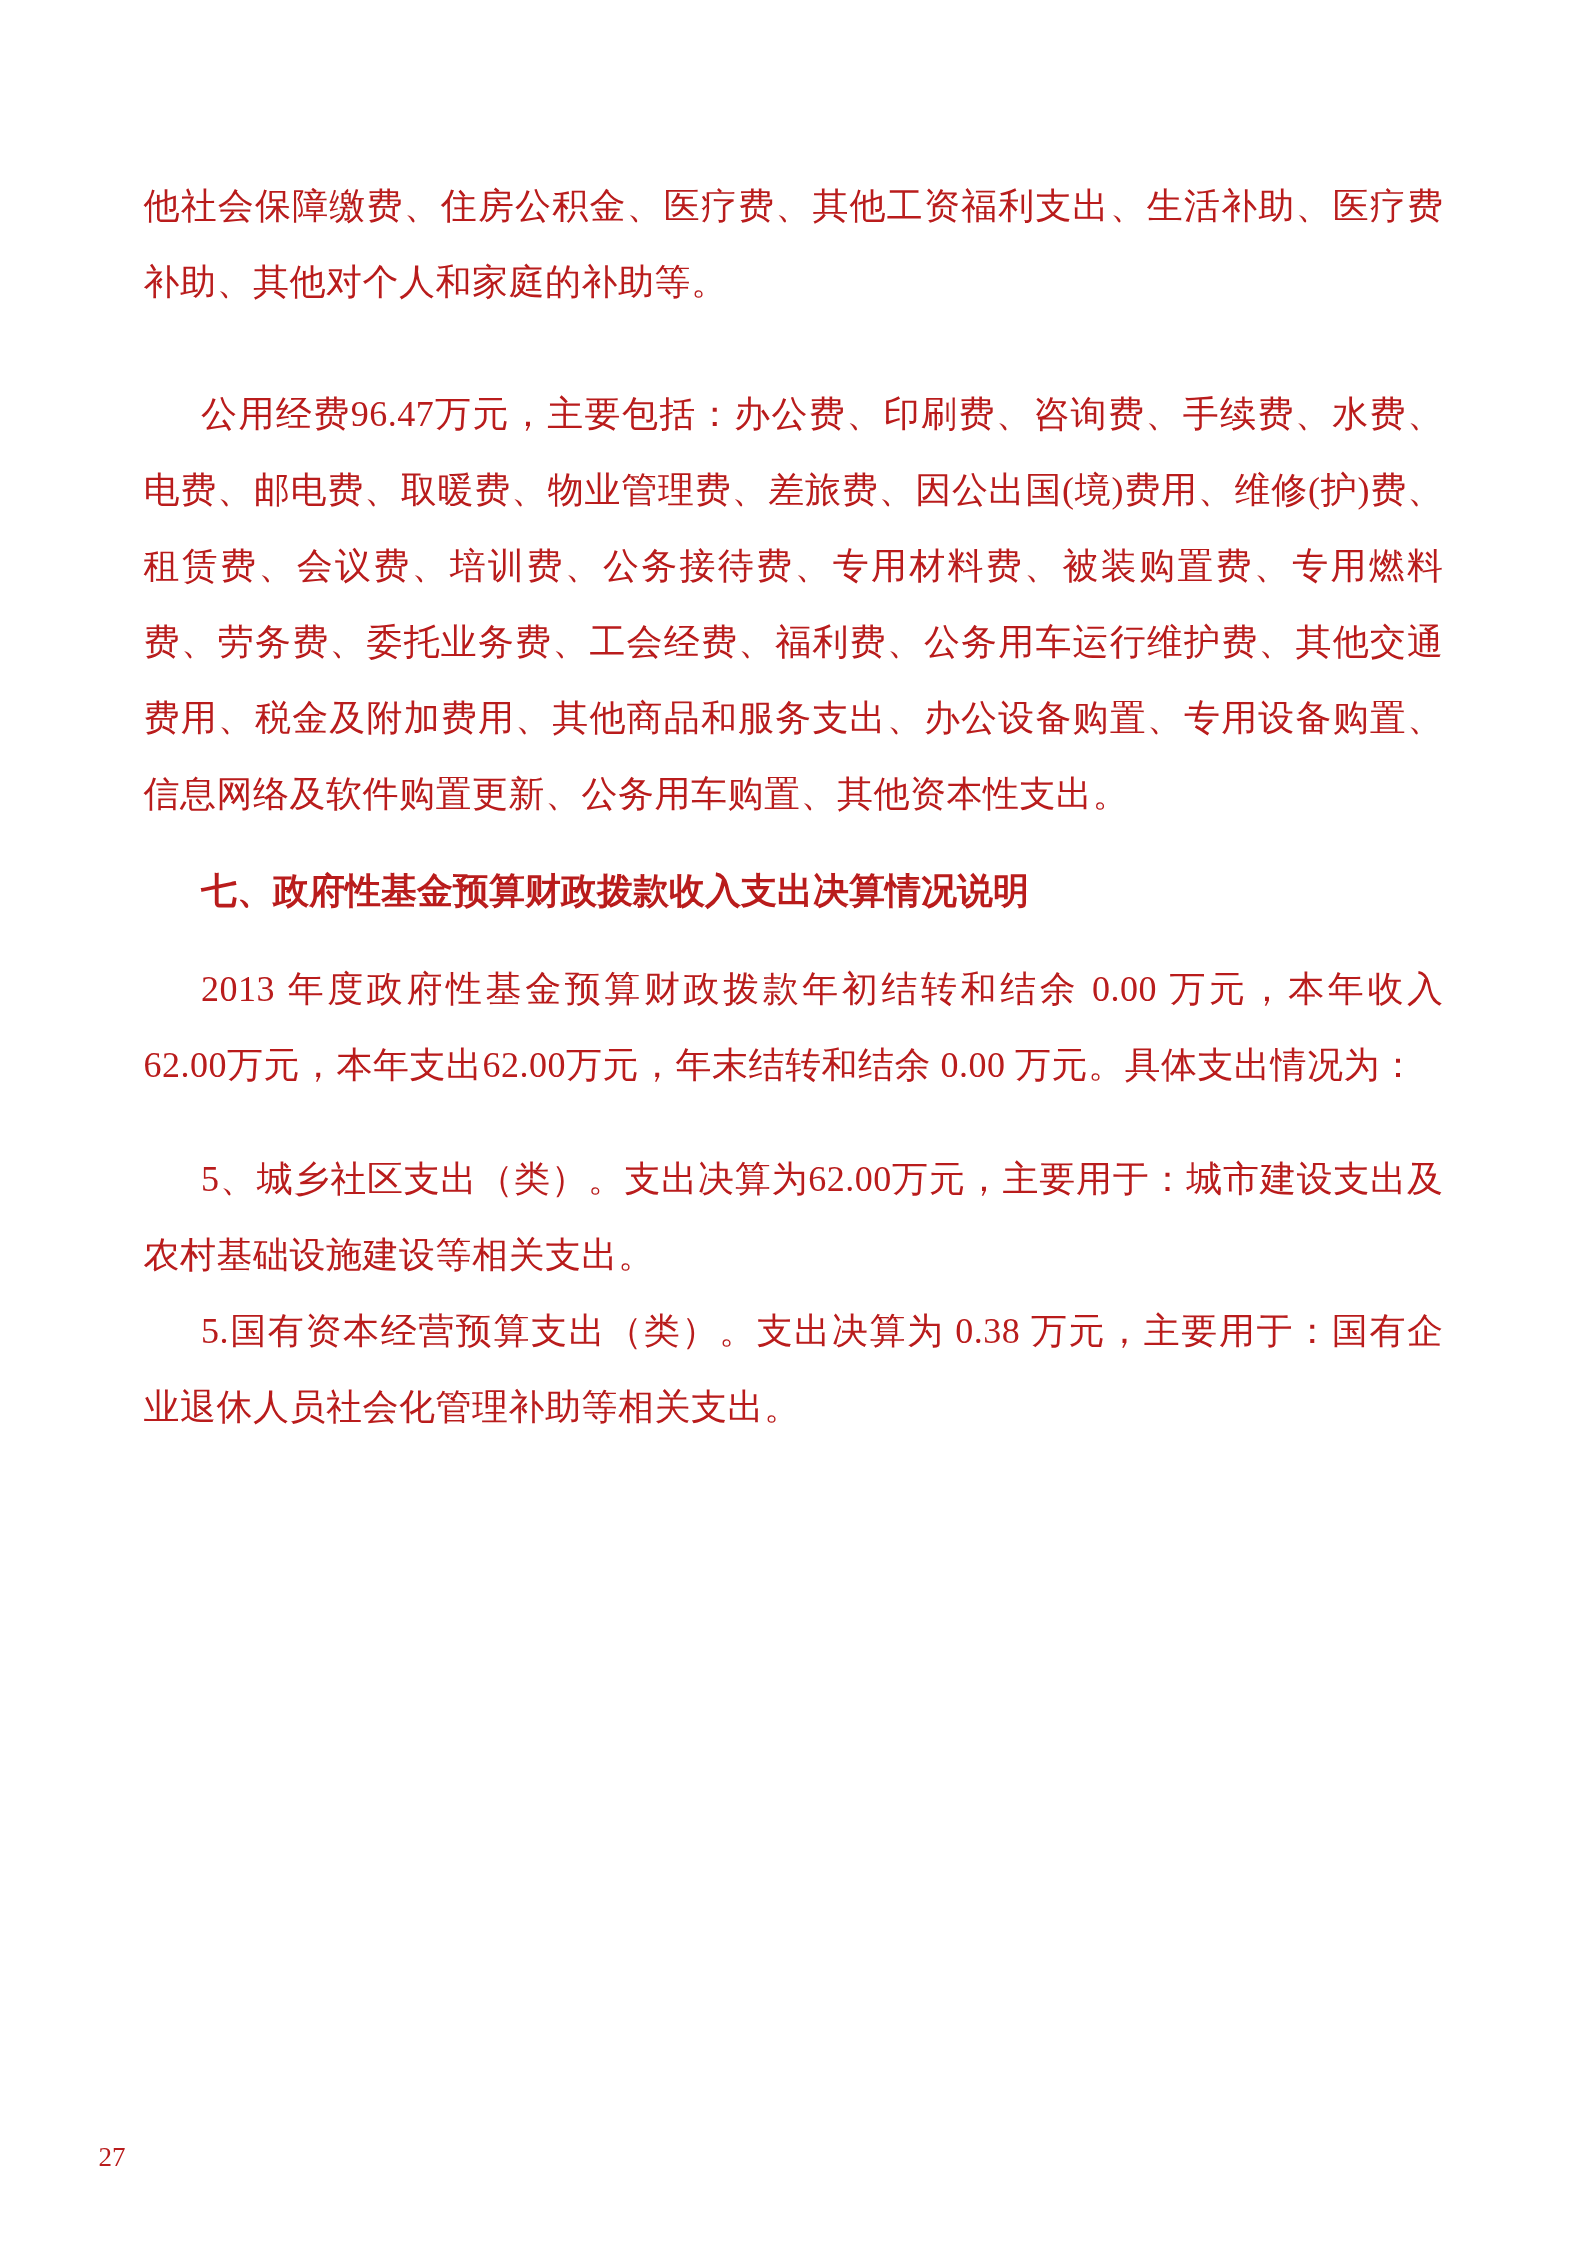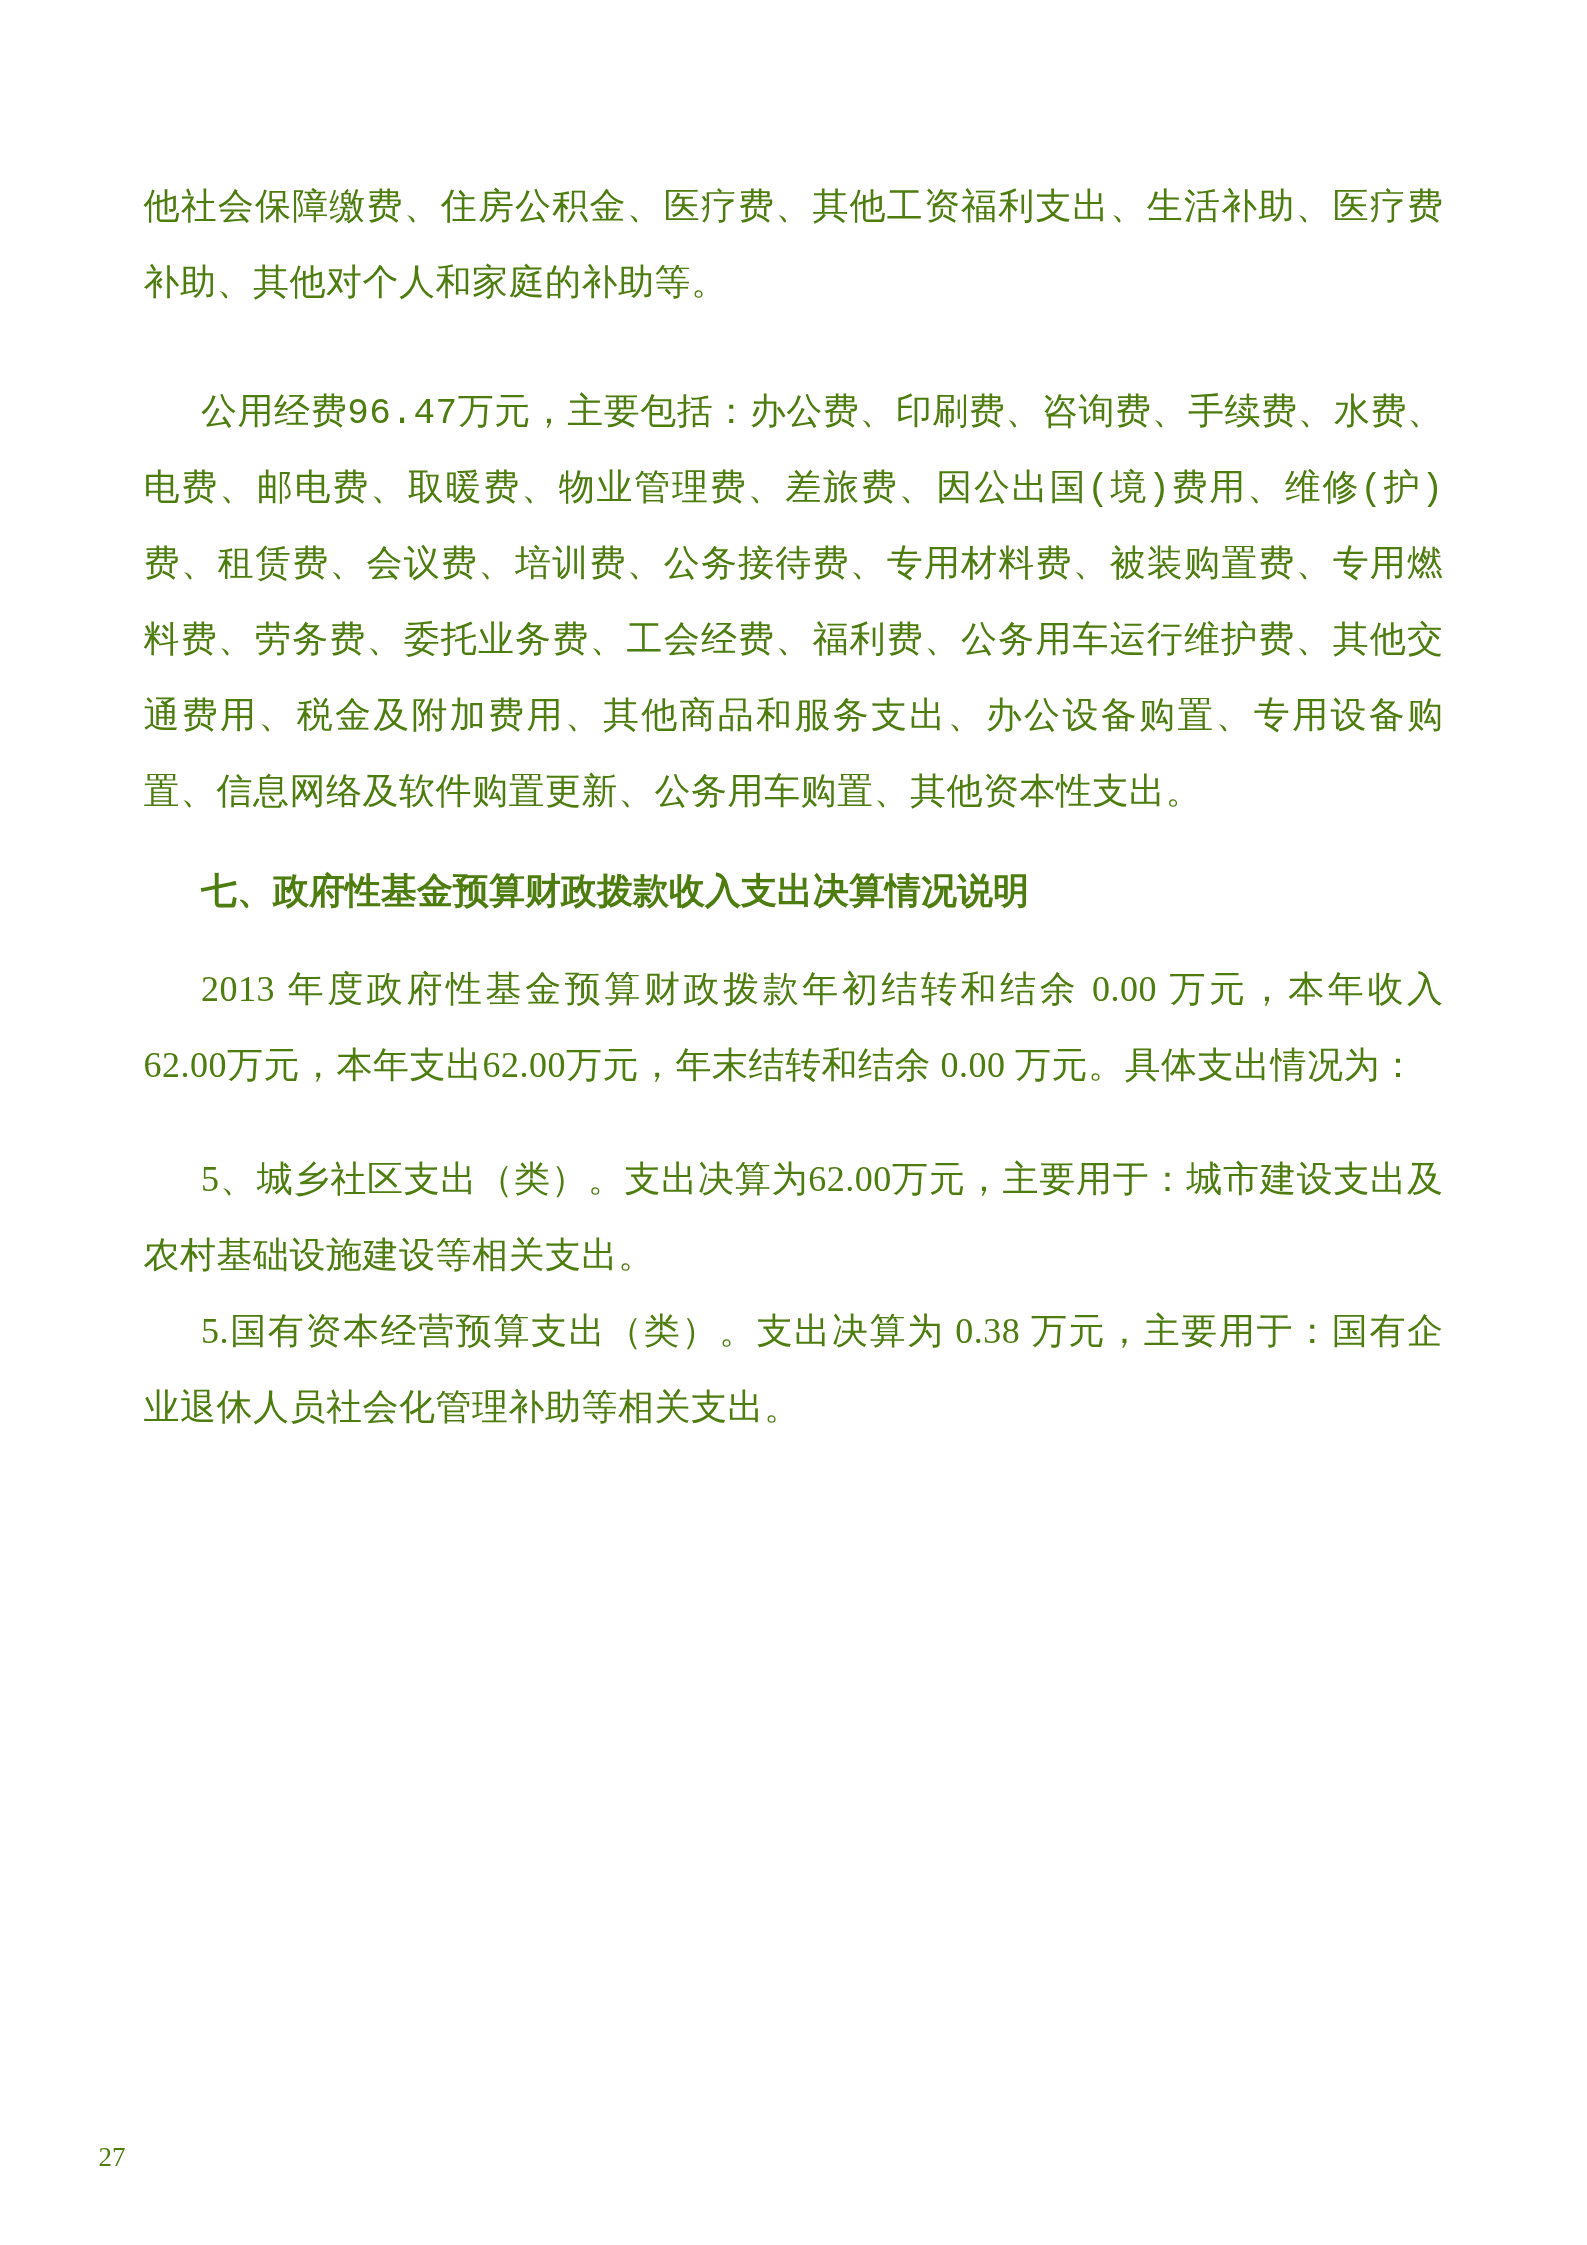--- a/index.html
+++ b/index.html
@@ -3,42 +3,42 @@
 <meta charset="utf-8">
 <style>
   * { margin: 0; padding: 0; box-sizing: border-box; }
   html, body { background: #ffffff; }
   .page {
     position: relative;
     width: 1394px;
     height: 2245px;
     margin: 0 auto;
     background: #ffffff;
-    color: #4d7c0f;
+    color: #b91c1c;
     font-family: "Liberation Serif", "DejaVu Serif", serif;
     overflow: hidden;
   }
   .content {
     padding: 168px 47px 0 47px;
   }
   .body-para {
     font-size: 36px;
     line-height: 76px;
     text-align: justify;
     letter-spacing: 0.5px;
   }
   .indent { text-indent: 1.6em; }
   .sec-heading {
     font-family: "Liberation Sans", "DejaVu Sans", sans-serif;
     font-weight: bold;
     font-size: 36px;
     line-height: 56px;
     text-indent: 1.6em;
   }
-  .mt-para2   { margin-top: 56px; font-family: Liberation Mono, monospace; }
+  .mt-para2   { margin-top: 56px; }
   .mt-head7   { margin-top: 31px; }
   .mt-sec7p1  { margin-top: 32px; }
   .mt-sec7i1  { margin-top: 38px; }
   .mt-head8   { margin-top: 60px; }
   .mt-sec8p1  { margin-top: 32px; }
   .mt-sec8i1  { margin-top: 0px; }
   .page-footer {
     position: absolute;
     bottom: 72px;
     left: 2px;

